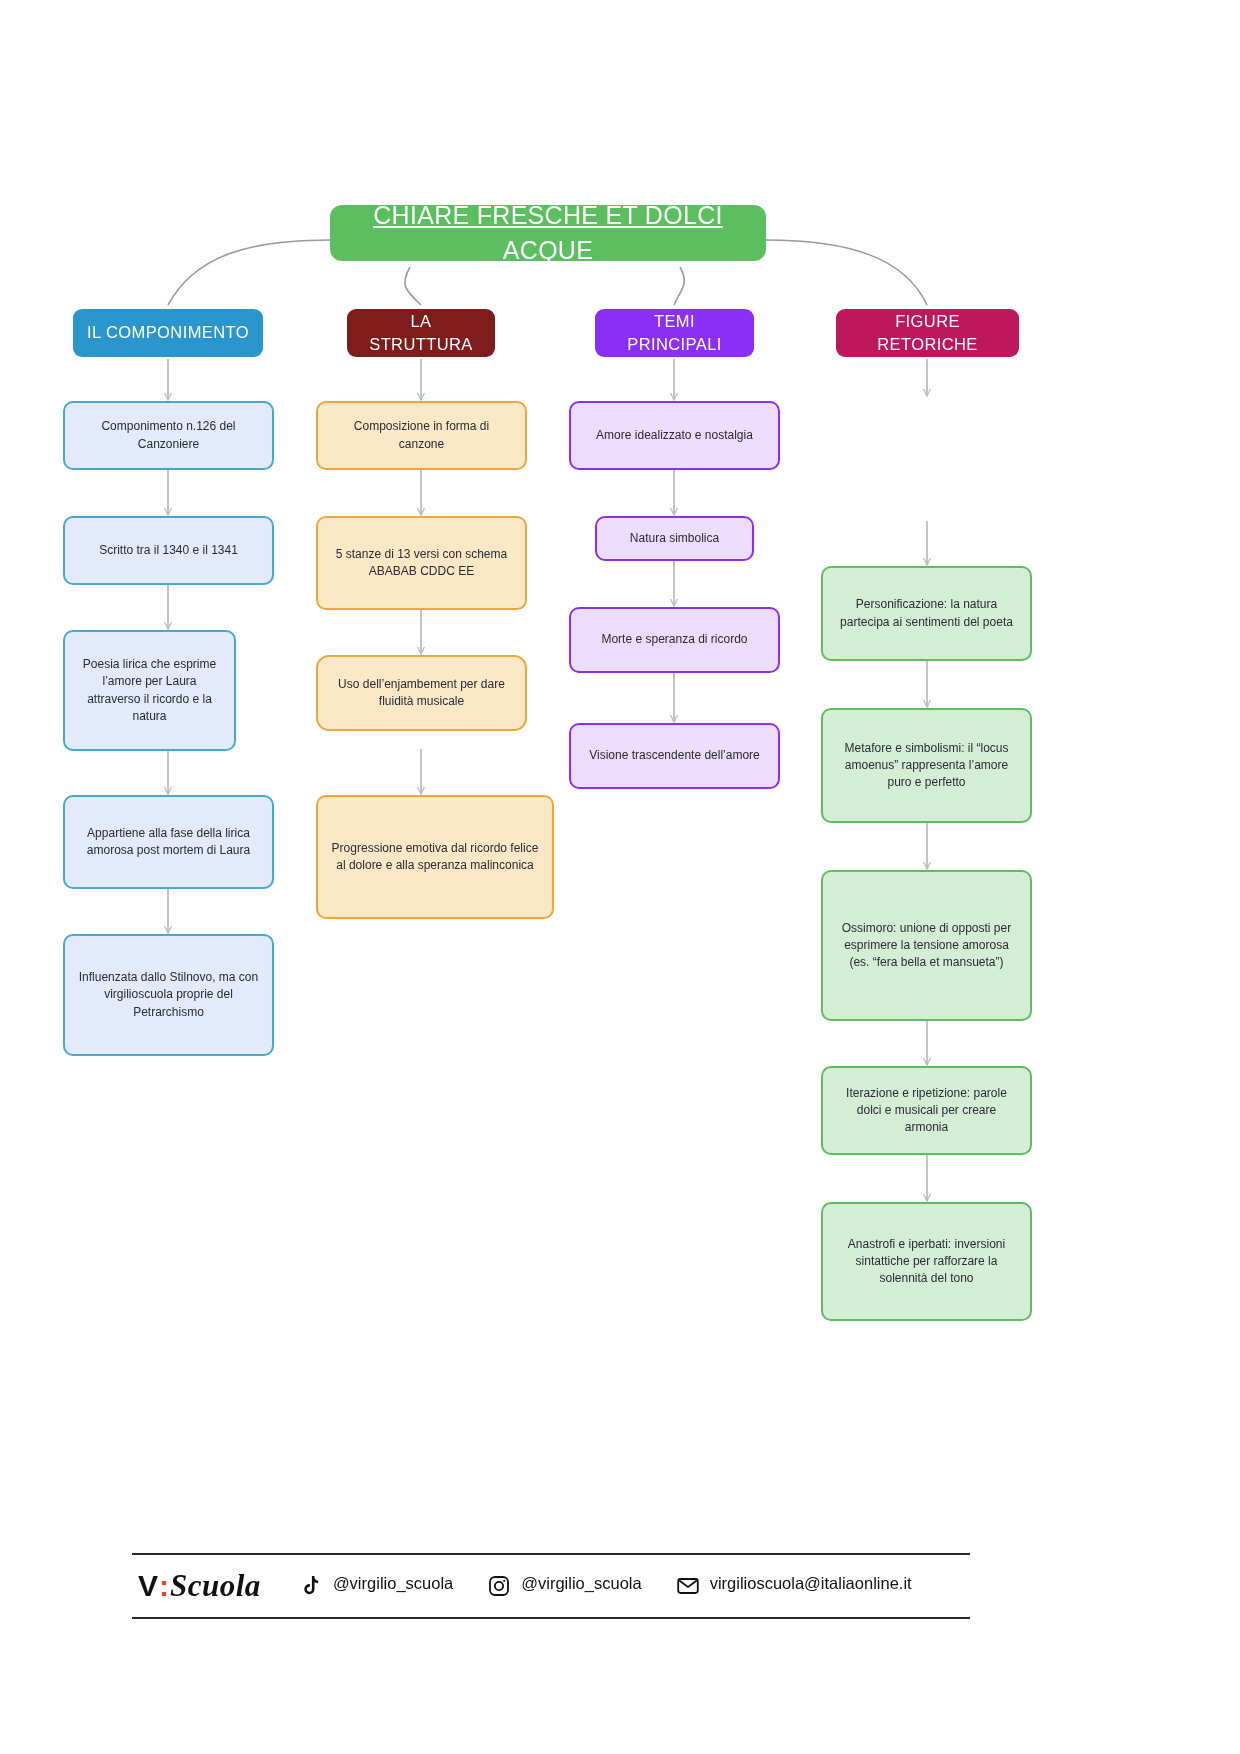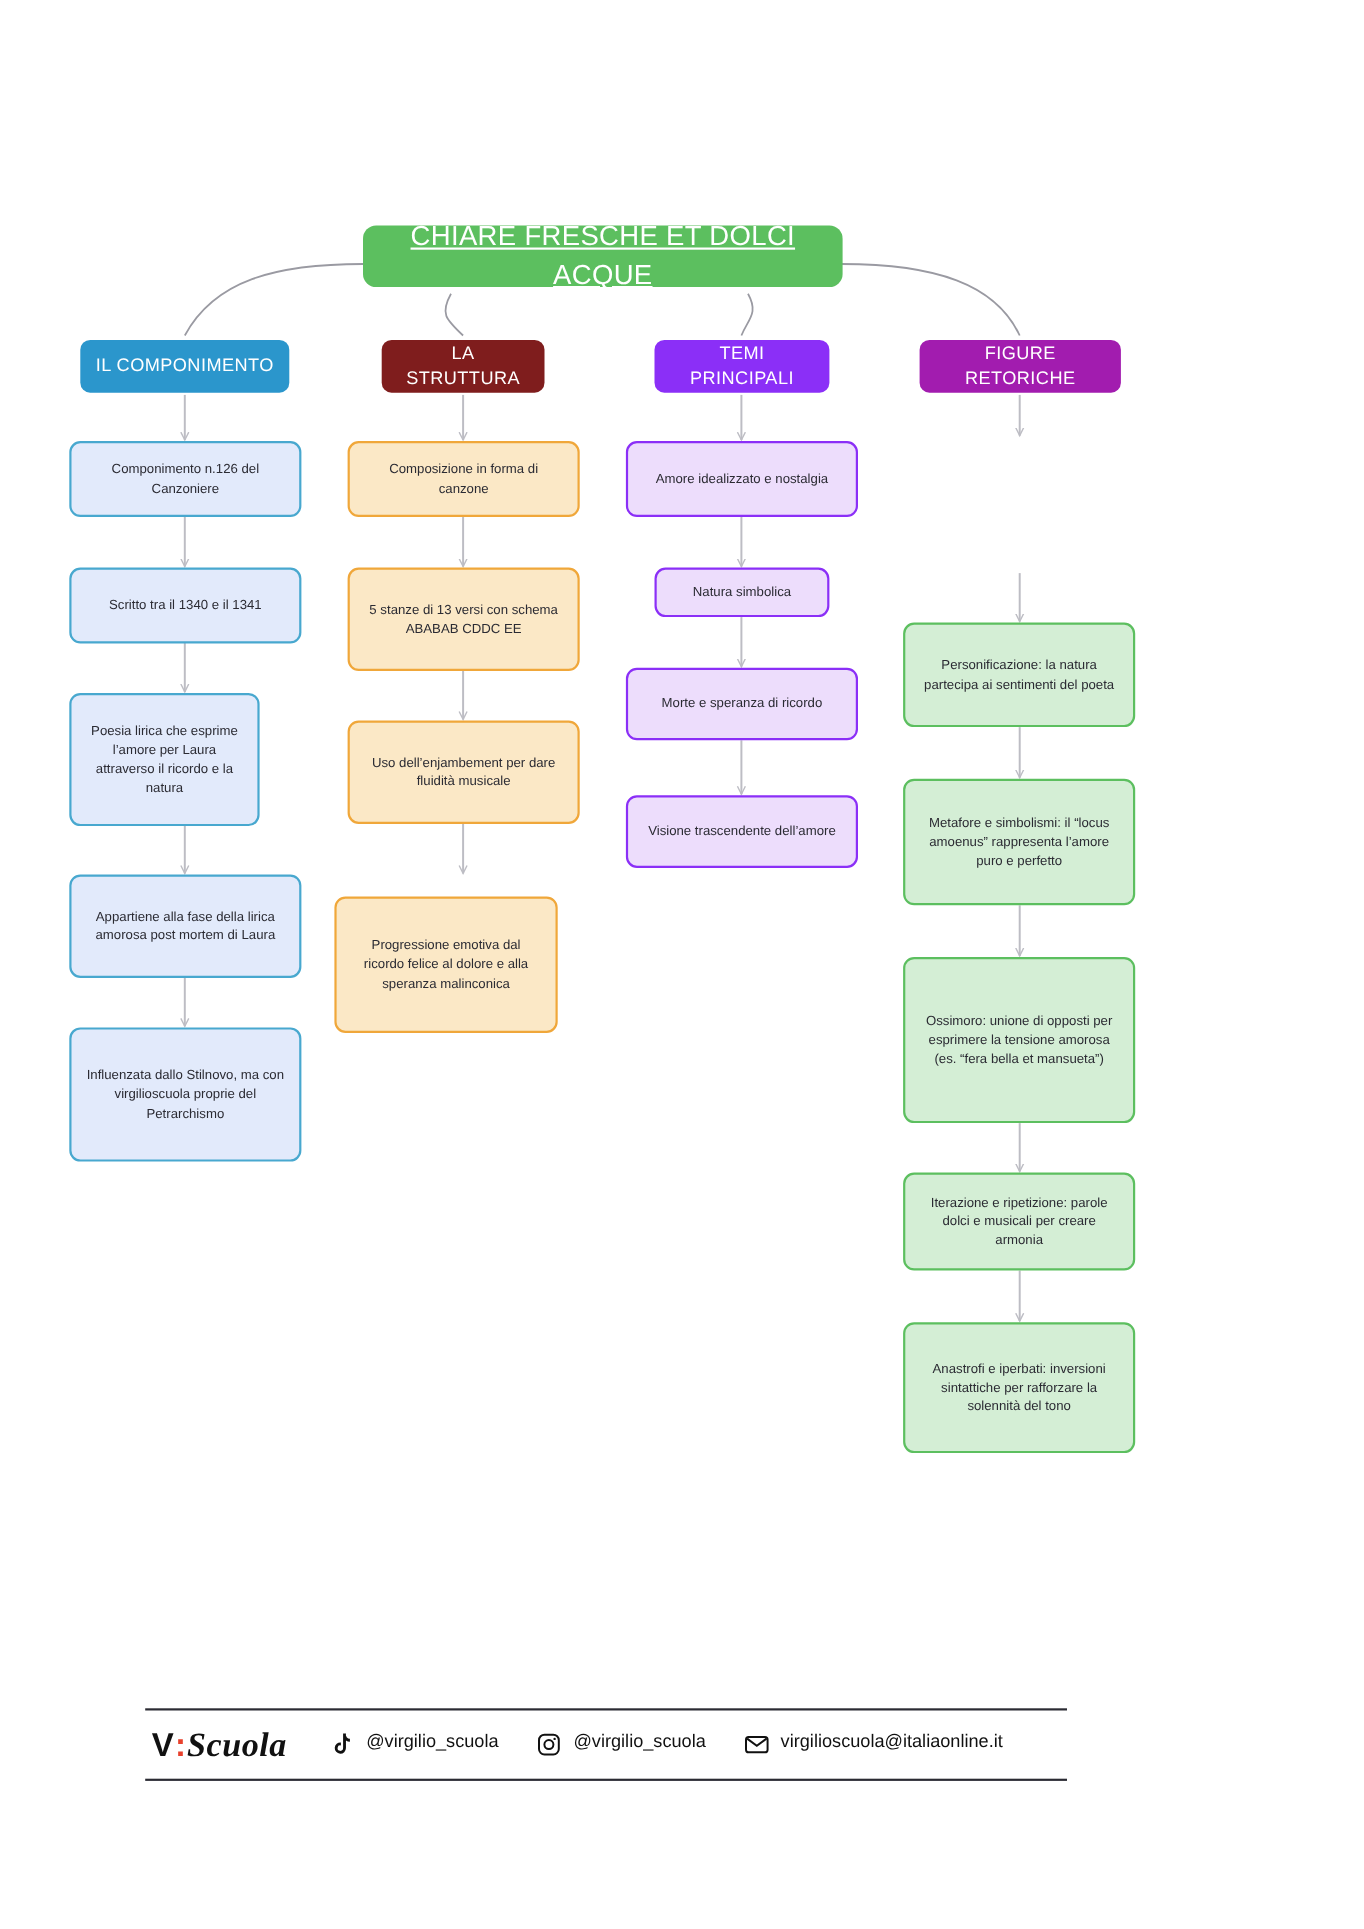--- a/index.html
+++ b/index.html
@@ -38,21 +38,21 @@
   .cat {
     color: #ffffff;
     font-size: 16.5px;
     letter-spacing: .4px;
     border-radius: 9px;
     font-weight: 400;
   }
   .cat.blue   { background: #2b96cc; }
   .cat.orange { background: #7f1d1d; }
   .cat.purple { background: #8b2ff7; }
-  .cat.green  { background: #a21caf; }
+  .cat.green  { background: #be185d; }
 
   
   .leaf { font-size: 12px; border-width: 2px; border-style: solid; color: #2b2b33; }
   .leaf.blue   { background: #e2eafb; border-color: #48a8cf; }
   .leaf.orange { background: #fbe8c6; border-color: #f0a73a; }
   .leaf.purple { background: #edddfc; border-color: #8b2ff7; }
   .leaf.green  { background: #d4eed5; border-color: #5cbf5f; }
 
   
   .footer { position: absolute; left: 132px; top: 1553px; width: 838px; }
@@ -126,22 +126,22 @@
   <div class="node cat green" style="left:836px; top:309px; width:183px; height:48px;">FIGURE RETORICHE</div>
 
   <div class="node leaf blue" style="left:63px; top:401px; width:211px; height:69px;">Componimento n.126 del Canzoniere</div>
   <div class="node leaf blue" style="left:63px; top:516px; width:211px; height:69px;">Scritto tra il 1340 e il 1341</div>
   <div class="node leaf blue" style="left:63px; top:630px; width:173px; height:121px;">Poesia lirica che esprime l’amore per Laura attraverso il ricordo e la natura</div>
   <div class="node leaf blue" style="left:63px; top:795px; width:211px; height:94px;">Appartiene alla fase della lirica amorosa post mortem di Laura</div>
   <div class="node leaf blue" style="left:63px; top:934px; width:211px; height:122px;">Influenzata dallo Stilnovo, ma con virgilioscuola proprie del Petrarchismo</div>
 
   <div class="node leaf orange" style="left:316px; top:401px; width:211px; height:69px;">Composizione in forma di canzone</div>
   <div class="node leaf orange" style="left:316px; top:516px; width:211px; height:94px;">5 stanze di 13 versi con schema ABABAB CDDC EE</div>
-  <div class="node leaf orange" style="left:316px; top:655px; width:211px; height:94px;">Uso dell’enjambement per dare fluidità musicale</div>
-  <div class="node leaf orange" style="left:304px; top:795px; width:203px; height:124px;margin-top:20px;">Progressione emotiva dal ricordo felice al dolore e alla speranza malinconica</div>
+  <div class="node leaf orange" style="left:316px; top:655px; width:211px; height:76px;border-radius:13px;">Uso dell’enjambement per dare fluidità musicale</div>
+  <div class="node leaf orange" style="left:316px; top:795px; width:238px; height:124px;">Progressione emotiva dal ricordo felice al dolore e alla speranza malinconica</div>
 
   <div class="node leaf purple" style="left:569px; top:401px; width:211px; height:69px;">Amore idealizzato e nostalgia</div>
   <div class="node leaf purple" style="left:595px; top:516px; width:159px; height:45px;">Natura simbolica</div>
   <div class="node leaf purple" style="left:569px; top:607px; width:211px; height:66px;">Morte e speranza di ricordo</div>
   <div class="node leaf purple" style="left:569px; top:723px; width:211px; height:66px;">Visione trascendente dell’amore</div>
 
   <div class="node leaf green" style="left:821px; top:566px; width:211px; height:95px;">Personificazione: la natura partecipa ai sentimenti del poeta</div>
   <div class="node leaf green" style="left:821px; top:708px; width:211px; height:115px;">Metafore e simbolismi: il “locus amoenus” rappresenta l’amore puro e perfetto</div>
   <div class="node leaf green" style="left:821px; top:870px; width:211px; height:151px;">Ossimoro: unione di opposti per esprimere la tensione amorosa (es. “fera bella et mansueta”)</div>
   <div class="node leaf green" style="left:821px; top:1066px; width:211px; height:89px;">Iterazione e ripetizione: parole dolci e musicali per creare armonia</div>

